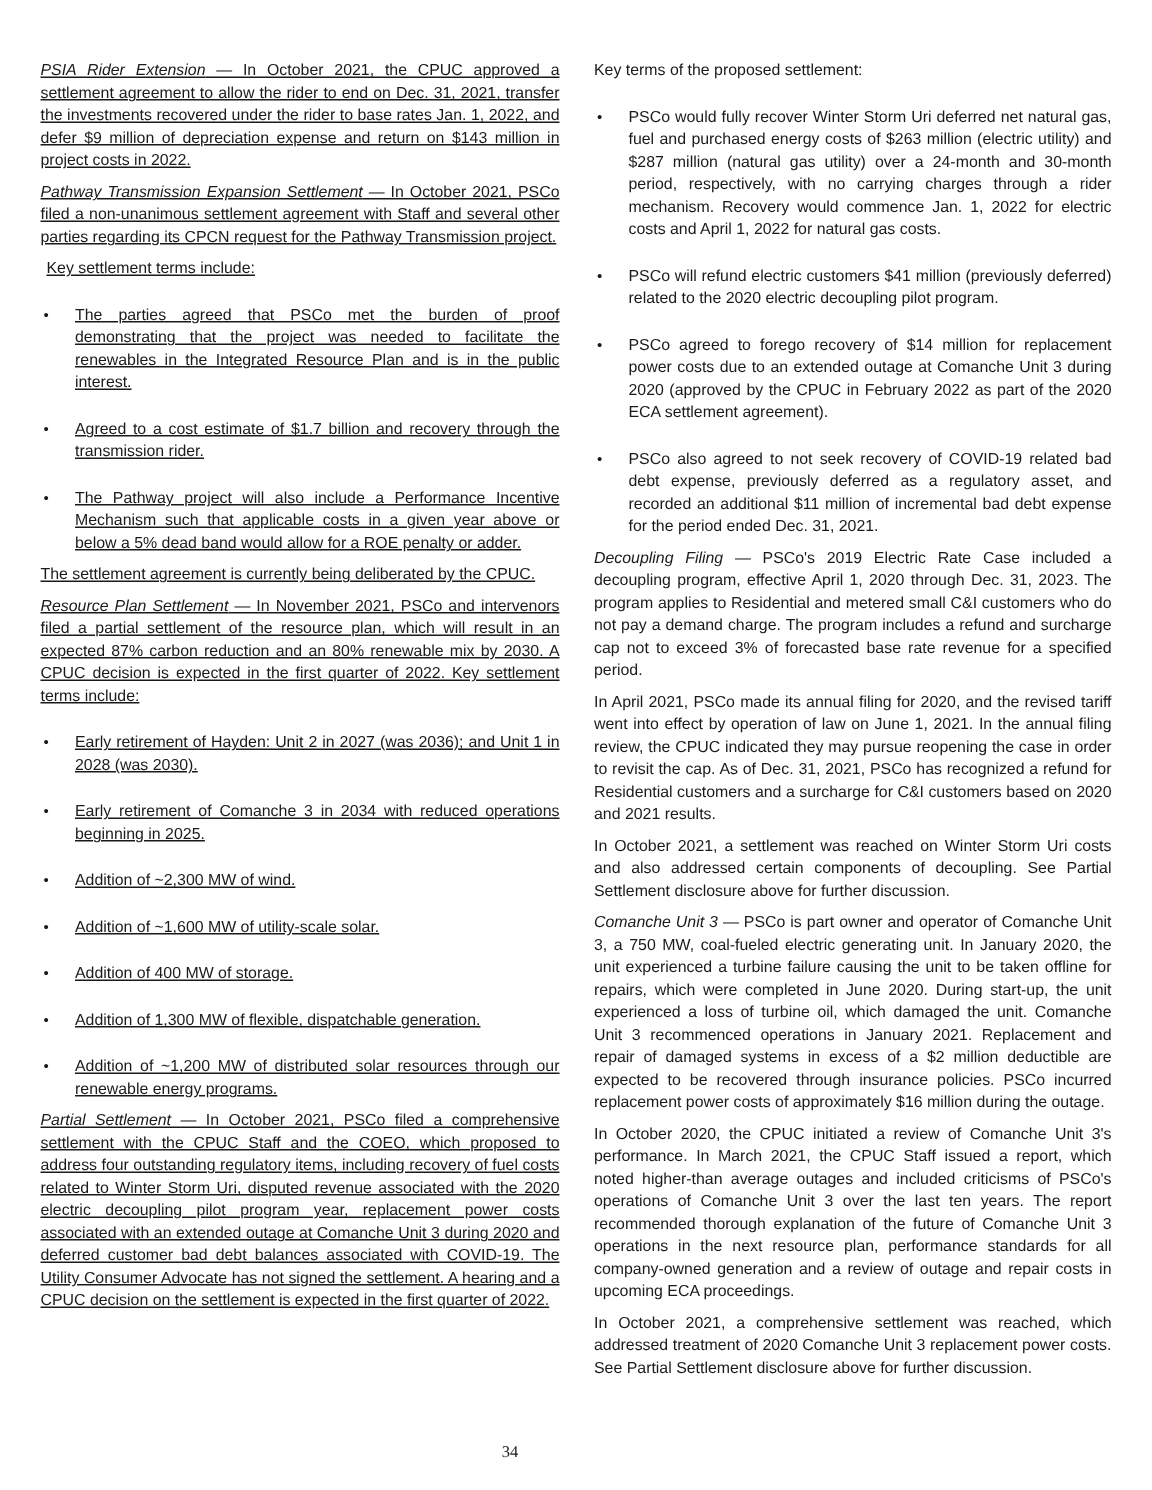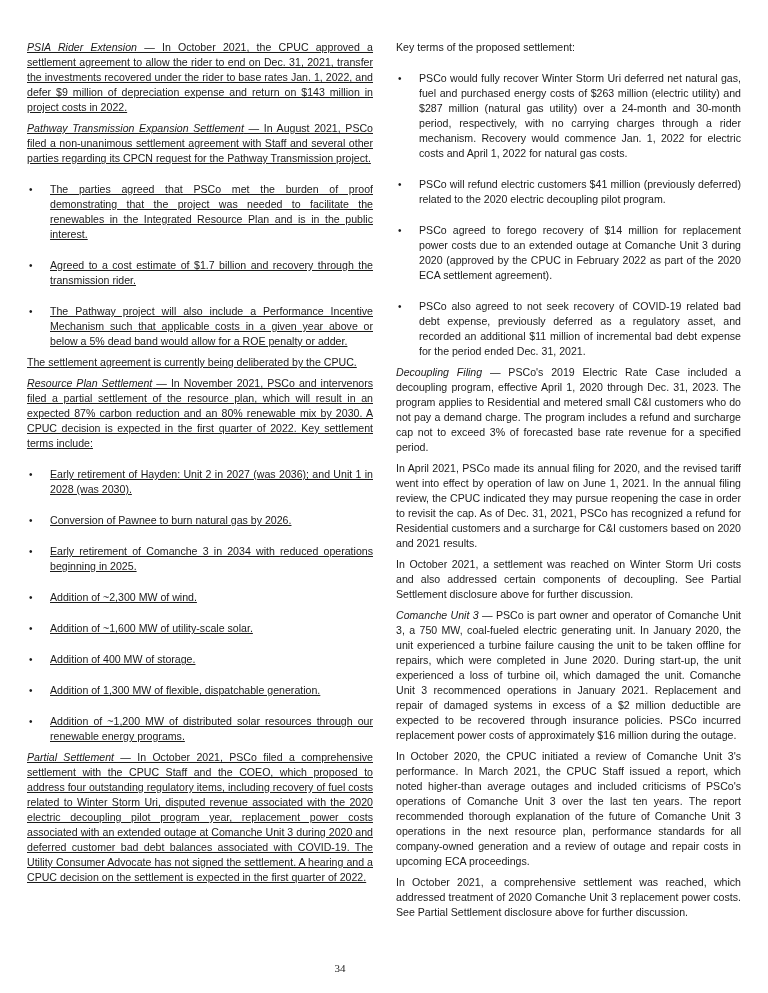--- a/index.html
+++ b/index.html
@@ -18,32 +18,32 @@
   li::before { content: "•"; position: absolute; left: 2px; top: 0; font-size: 10px; }
   .indent { padding-left: 4px; }
   .pgnum { position: absolute; top: 961px; left: 0; width: 680px; text-align: center; font-family: "Liberation Serif", serif; font-size: 11px; }
 </style>
 </head>
 <body>
 
 <div class="col left">
   <p><em>PSIA Rider Extension</em><span> — In October 2021, the CPUC approved a settlement agreement to allow the rider to end on Dec. 31, 2021, transfer the investments recovered under the rider to base rates Jan. 1, 2022, and defer $9 million of depreciation expense and return on $143 million in project costs in 2022.</span></p>
 
-  <p><em>Pathway Transmission Expansion Settlement</em><span> — In August 2021, PSCo filed a non-unanimous settlement agreement with Staff and several other parties regarding its CPCN request for the Pathway Transmission project.</span></p>
+  <p><em>Pathway Transmission Expansion Settlement</em><span> — In October 2021, PSCo filed a non-unanimous settlement agreement with Staff and several other parties regarding its CPCN request for the Pathway Transmission project.</span></p>
+  <p class="indent">Key settlement terms include:</p>
   <ul>
     <li>The parties agreed that PSCo met the burden of proof demonstrating that the project was needed to facilitate the renewables in the Integrated Resource Plan and is in the public interest.</li>
     <li>Agreed to a cost estimate of $1.7 billion and recovery through the transmission rider.</li>
     <li>The Pathway project will also include a Performance Incentive Mechanism such that applicable costs in a given year above or below a 5% dead band would allow for a ROE penalty or adder.</li>
   </ul>
   <p>The settlement agreement is currently being deliberated by the CPUC.</p>
 
   <p><em>Resource Plan Settlement</em><span> — In November 2021, PSCo and intervenors filed a partial settlement of the resource plan, which will result in an expected 87% carbon reduction and an 80% renewable mix by 2030. A CPUC decision is expected in the first quarter of 2022. Key settlement terms include:</span></p>
   <ul>
     <li>Early retirement of Hayden: Unit 2 in 2027 (was 2036); and Unit 1 in 2028 (was 2030).</li>
-    <li>Conversion of Pawnee to burn natural gas by 2026.</li>
     <li>Early retirement of Comanche 3 in 2034 with reduced operations beginning in 2025.</li>
     <li>Addition of ~2,300 MW of wind.</li>
     <li>Addition of ~1,600 MW of utility-scale solar.</li>
     <li>Addition of 400 MW of storage.</li>
     <li>Addition of 1,300 MW of flexible, dispatchable generation.</li>
     <li>Addition of ~1,200 MW of distributed solar resources through our renewable energy programs.</li>
   </ul>
 
   <p><em>Partial Settlement</em><span> — In October 2021, PSCo filed a comprehensive settlement with the CPUC Staff and the COEO, which proposed to address four outstanding regulatory items, including recovery of fuel costs related to Winter Storm Uri, disputed revenue associated with the 2020 electric decoupling pilot program year, replacement power costs associated with an extended outage at Comanche Unit 3 during 2020 and deferred customer bad debt balances associated with COVID-19. The Utility Consumer Advocate has not signed the settlement. A hearing and a CPUC decision on the settlement is expected in the first quarter of 2022.</span></p>
 </div>

